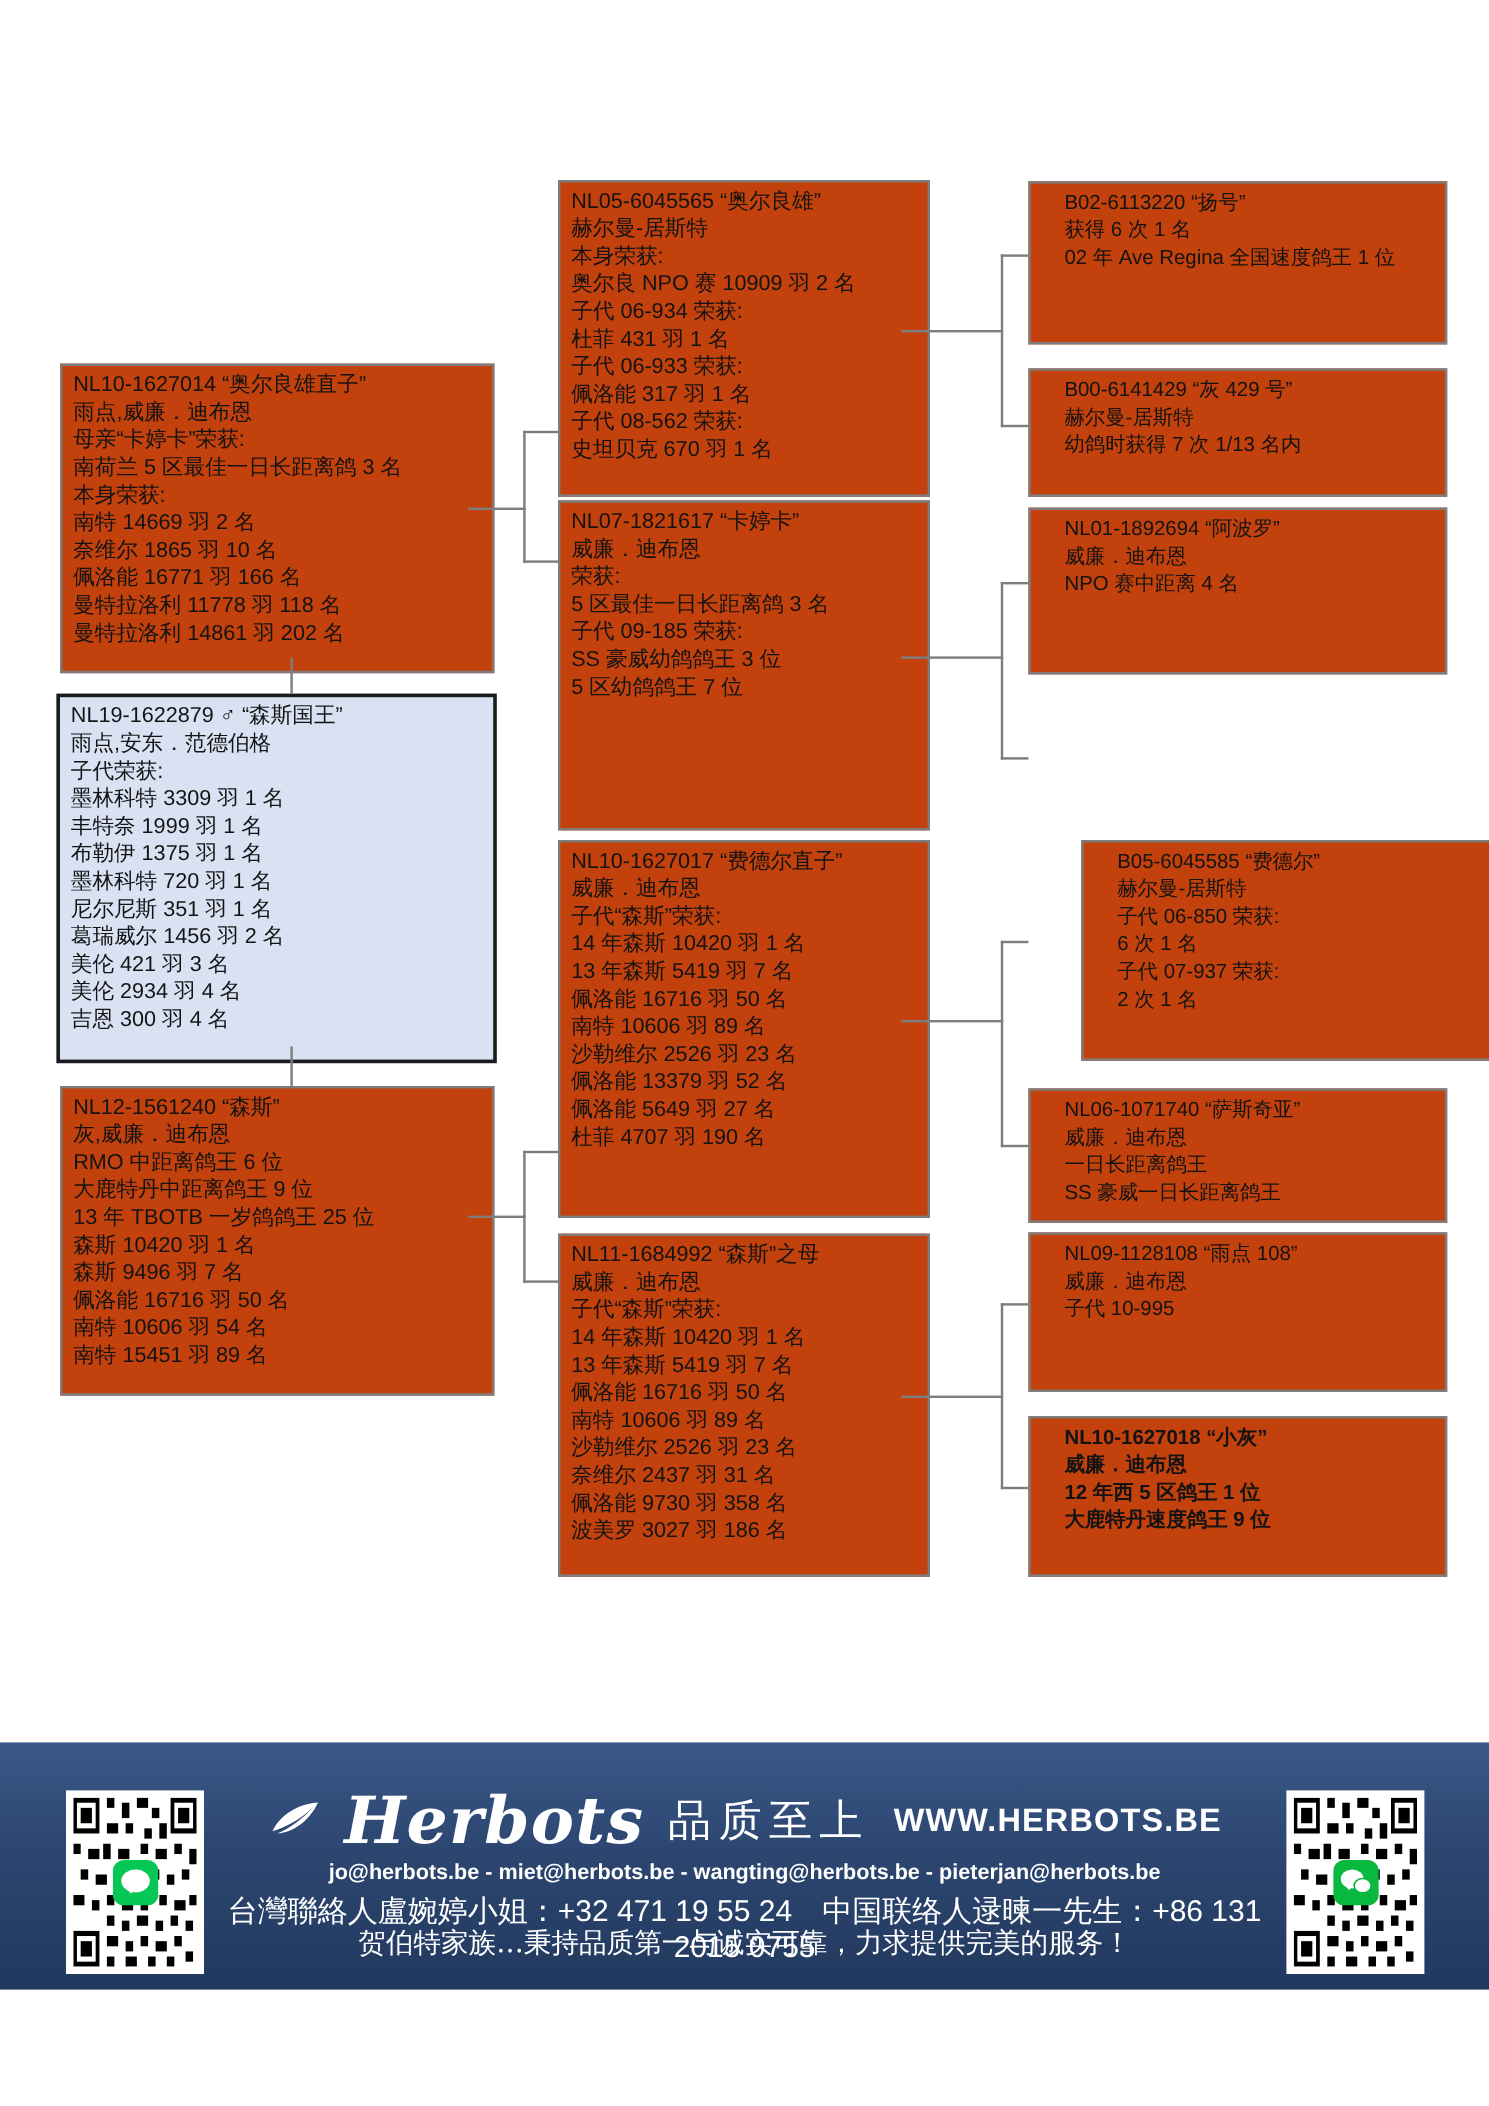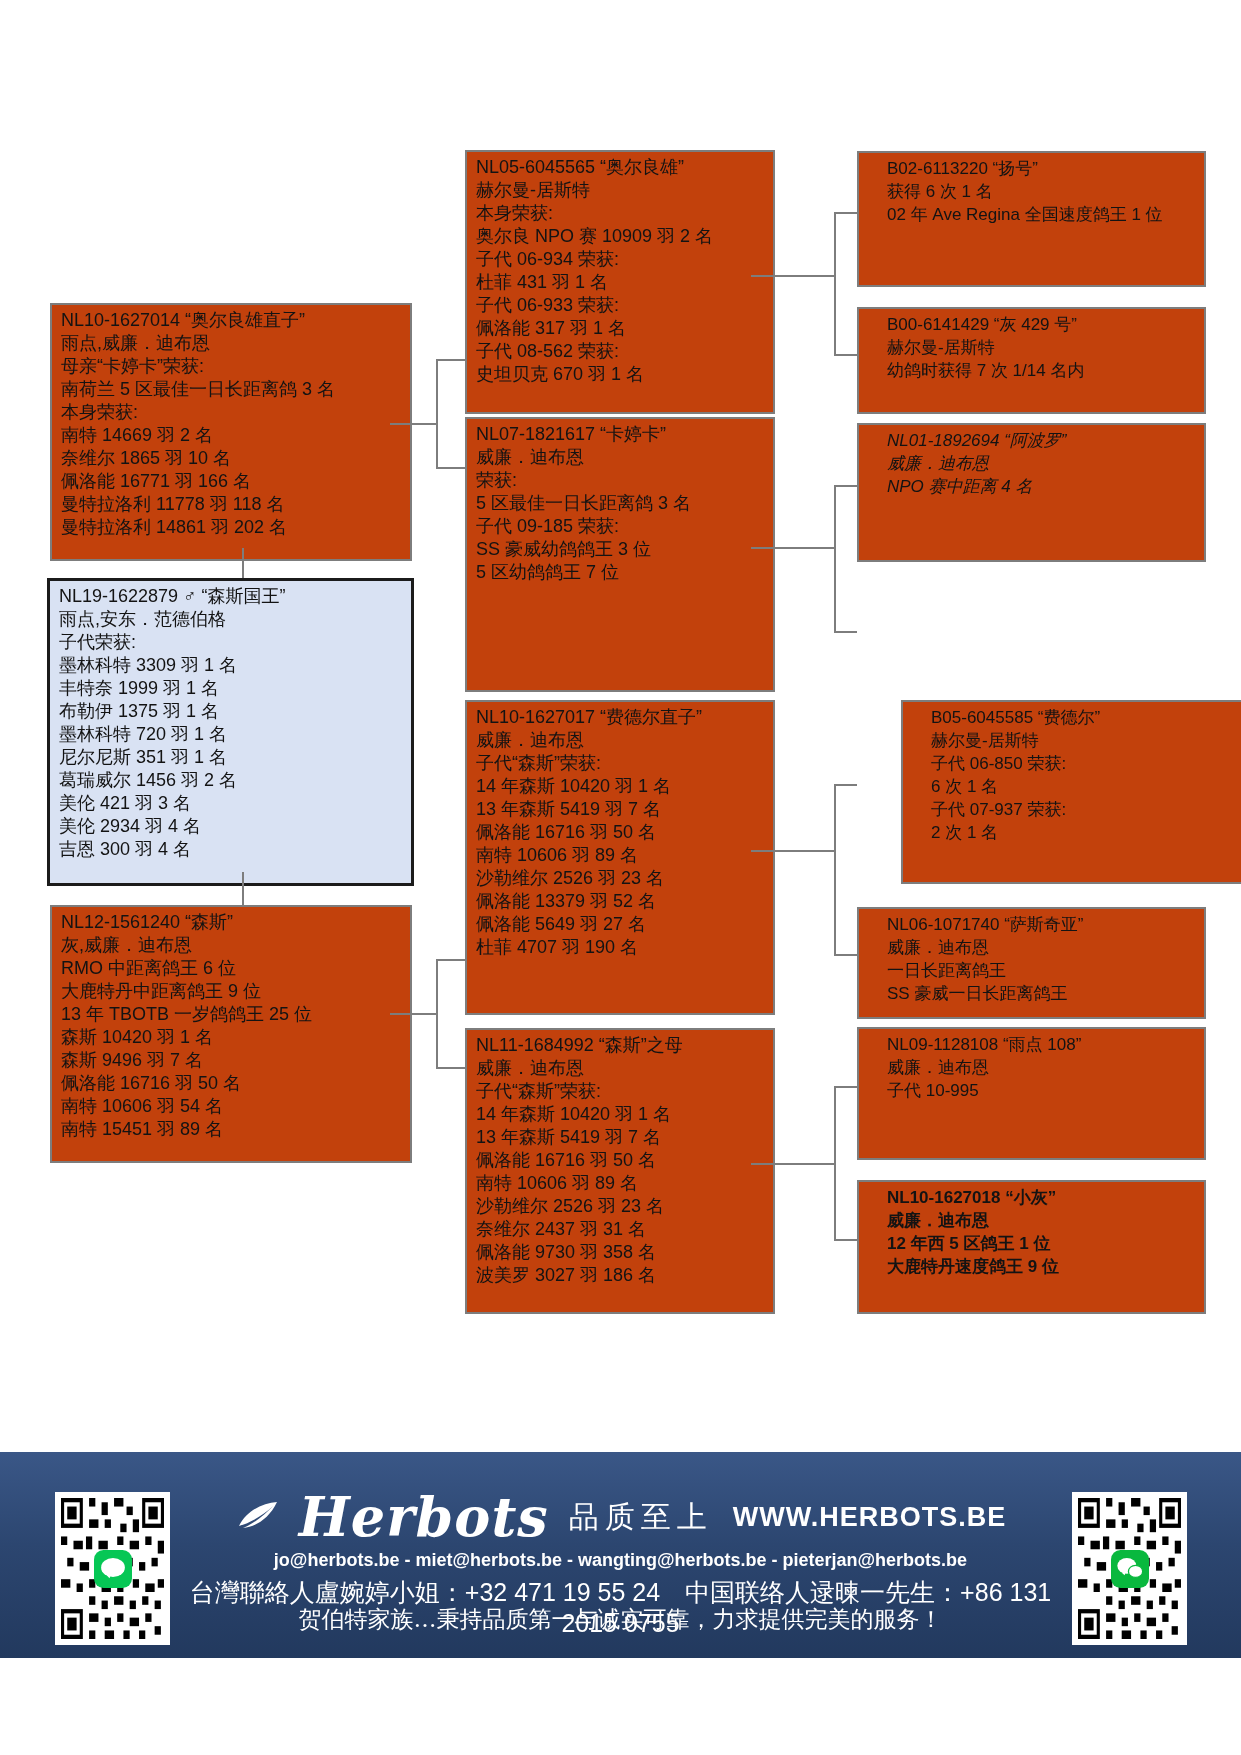--- a/index.html
+++ b/index.html
@@ -18,21 +18,21 @@
   
   .banner{position:absolute;left:0;top:1452px;width:1241px;height:206px;
           background:linear-gradient(180deg,#3a5787 0%,#2c4670 45%,#22395e 100%);color:#fff;}
   .qr-tile{position:absolute;top:40px;width:115px;height:153px;background:#fff;padding:6px;box-sizing:border-box;}
   .qr-tile svg.qr{width:100%;height:100%;display:block;}
   .qr-badge{position:absolute;left:50%;top:50%;width:38px;height:38px;margin:-19px 0 0 -19px;}
   .f-row{position:absolute;left:170px;width:901px;text-align:center;}
   .f-logo-row{top:36px;height:58px;display:flex;align-items:center;justify-content:center;gap:20px;}
   .logo-script{font-family:"DejaVu Serif","Liberation Serif",serif;font-style:italic;font-weight:bold;
                font-size:54px;letter-spacing:1px;line-height:1;}
-  .tagline{font-family:"DejaVu Serif","Liberation Serif",serif;font-size:30px;letter-spacing:6px;}
+  .tagline{font-family:"DejaVu Serif","Liberation Serif",serif;font-size:36px;letter-spacing:6px;}
   .site{font-size:27px;font-weight:bold;letter-spacing:1px;}
   .f-emails{top:98px;font-size:18px;font-weight:bold;}
   .f-contacts{top:124px;font-size:25px;}
   .f-slogan{top:152px;font-size:23px;font-family:"DejaVu Serif","Liberation Serif",serif;}
   .feather{width:44px;height:34px;flex:0 0 auto;}
 </style>
 </head>
 <body>
 
 <div class="page">
@@ -148,25 +148,25 @@
     <div>
         <div class="bl">获得 6 次 1 名</div>
         <div class="bl">02 年 Ave Regina 全国速度鸽王 1 位</div>
       </div>
   </div>
 
   <div class="box col-r" style="left:857px;top:307px;width:308px;height:95px;">
     <div class="bl">B00-6141429 “灰 429 号”</div>
     <div>
         <div class="bl">赫尔曼-居斯特</div>
-        <div class="bl">幼鸽时获得 7 次 1/14 名内</div>
-      </div>
-  </div>
-
-  <div class="box col-r" style="left:857px;top:423px;width:308px;height:127px;font-style:italic;">
+        <div class="bl">幼鸽时获得 7 次 1/13 名内</div>
+      </div>
+  </div>
+
+  <div class="box col-r" style="left:857px;top:423px;width:308px;height:127px;">
     <div class="bl">NL01-1892694 “阿波罗”</div>
     <div>
         <div class="bl">威廉．迪布恩</div>
         <div class="bl">NPO 赛中距离 4 名</div>
       </div>
   </div>
 
 
   <div class="box col-r" style="left:857px;top:700px;width:308px;height:172px;margin-left:44px;">
     <div class="bl">B05-6045585 “费德尔”</div>

